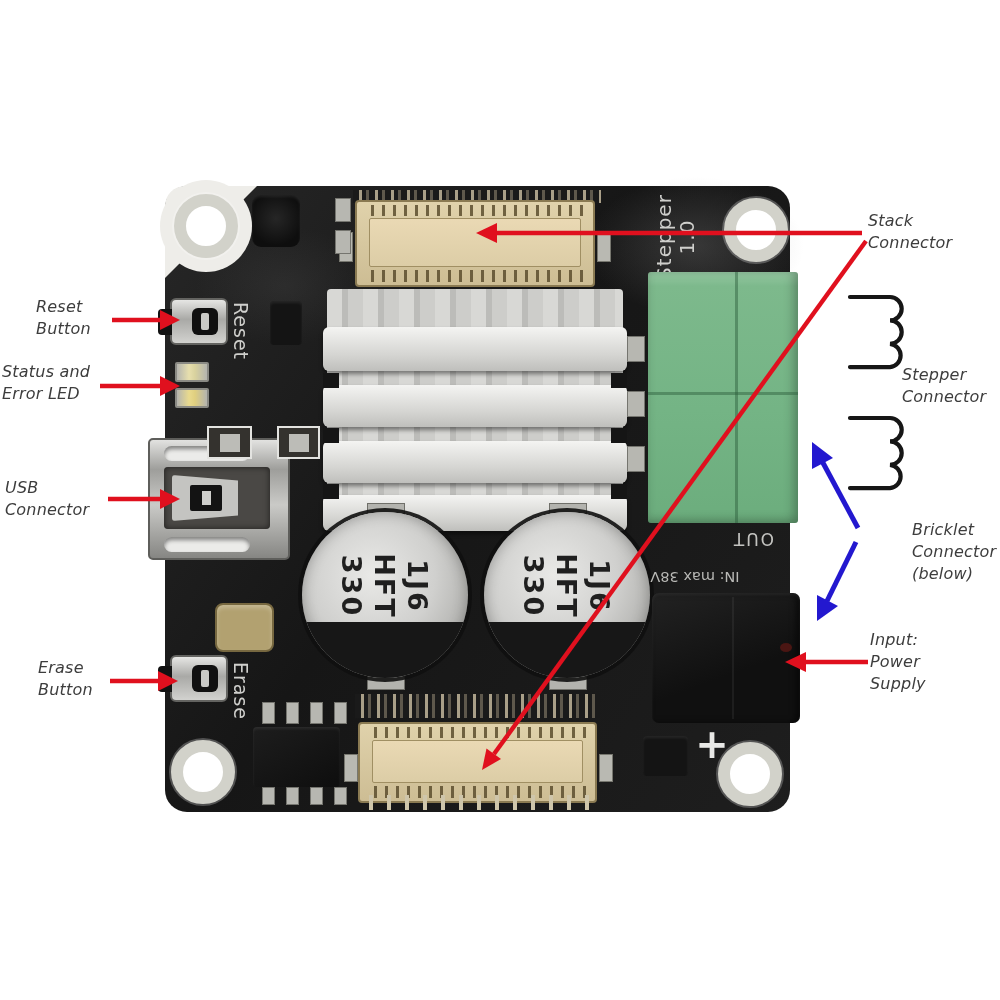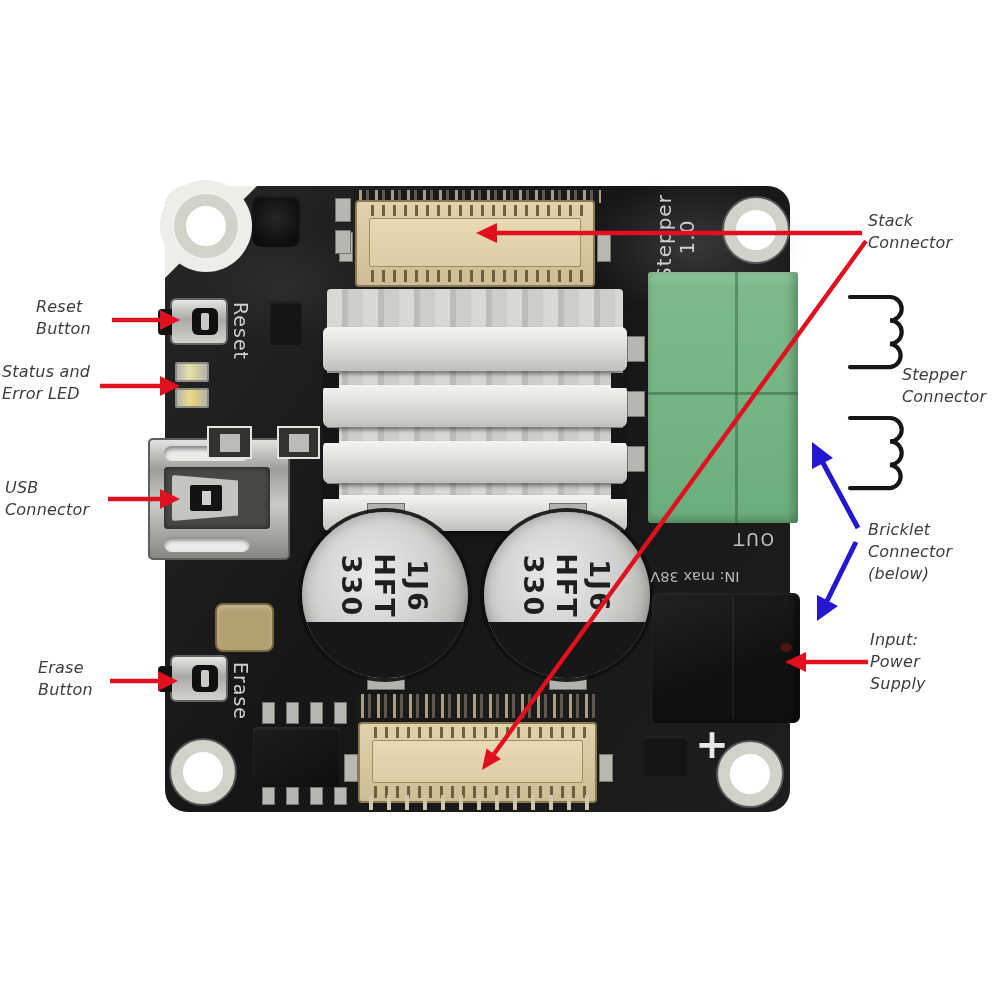--- a/index.html
+++ b/index.html
@@ -106,21 +106,21 @@
 <div class="callout" style="left:2px;top:361px;">Status and
 Error LED</div>
 <div class="callout" style="left:5px;top:477px;">USB
 Connector</div>
 <div class="callout" style="left:38px;top:657px;">Erase
 Button</div>
 <div class="callout" style="left:868px;top:210px;">Stack
 Connector</div>
 <div class="callout" style="left:902px;top:364px;">Stepper
 Connector</div>
-<div class="callout" style="left:868px;top:519px;">Bricklet
+<div class="callout" style="left:912px;top:519px;">Bricklet
 Connector
 (below)</div>
 <div class="callout" style="left:870px;top:629px;">Input:
 Power
 Supply</div>
 
 <div class="board">
 
   <div class="sheen" style="left:420px;top:-10px;width:220px;height:140px;background:radial-gradient(ellipse at center,rgba(130,130,130,.30),transparent 70%);"></div>
   <div class="sheen" style="left:30px;top:40px;width:180px;height:120px;background:radial-gradient(ellipse at center,rgba(110,110,110,.16),transparent 70%);"></div>

